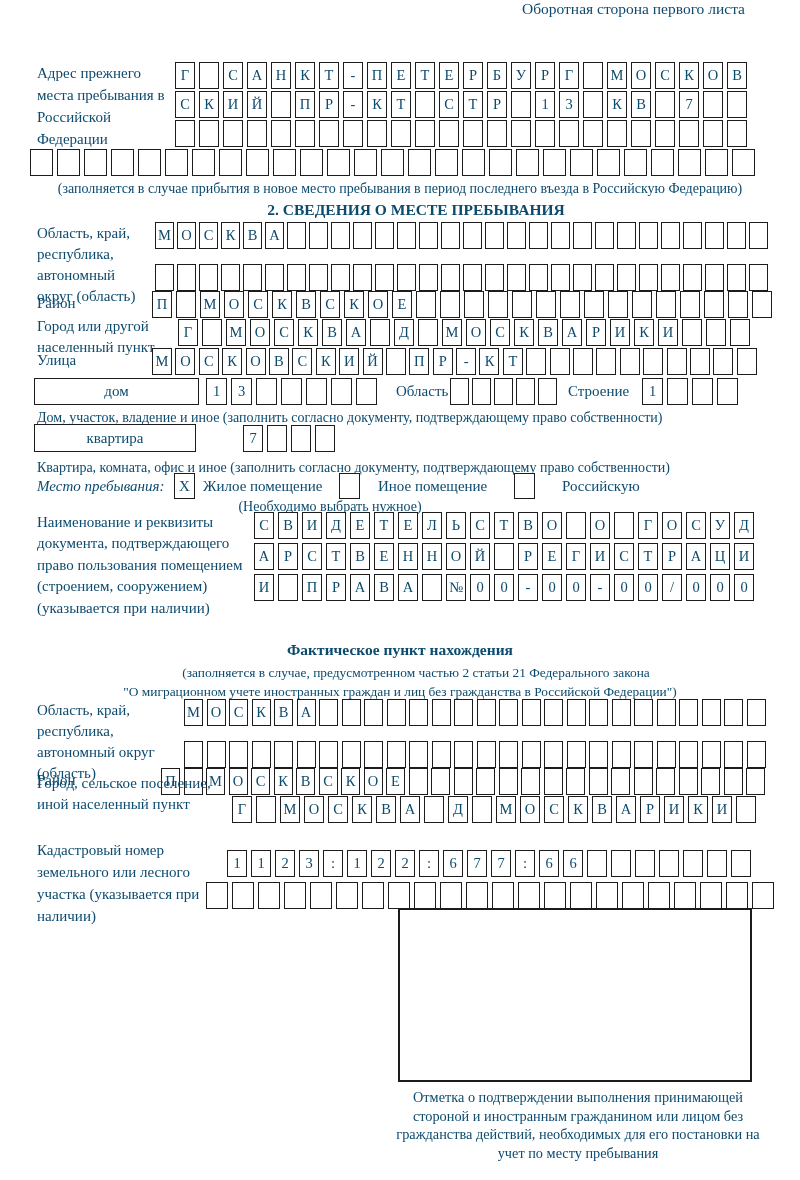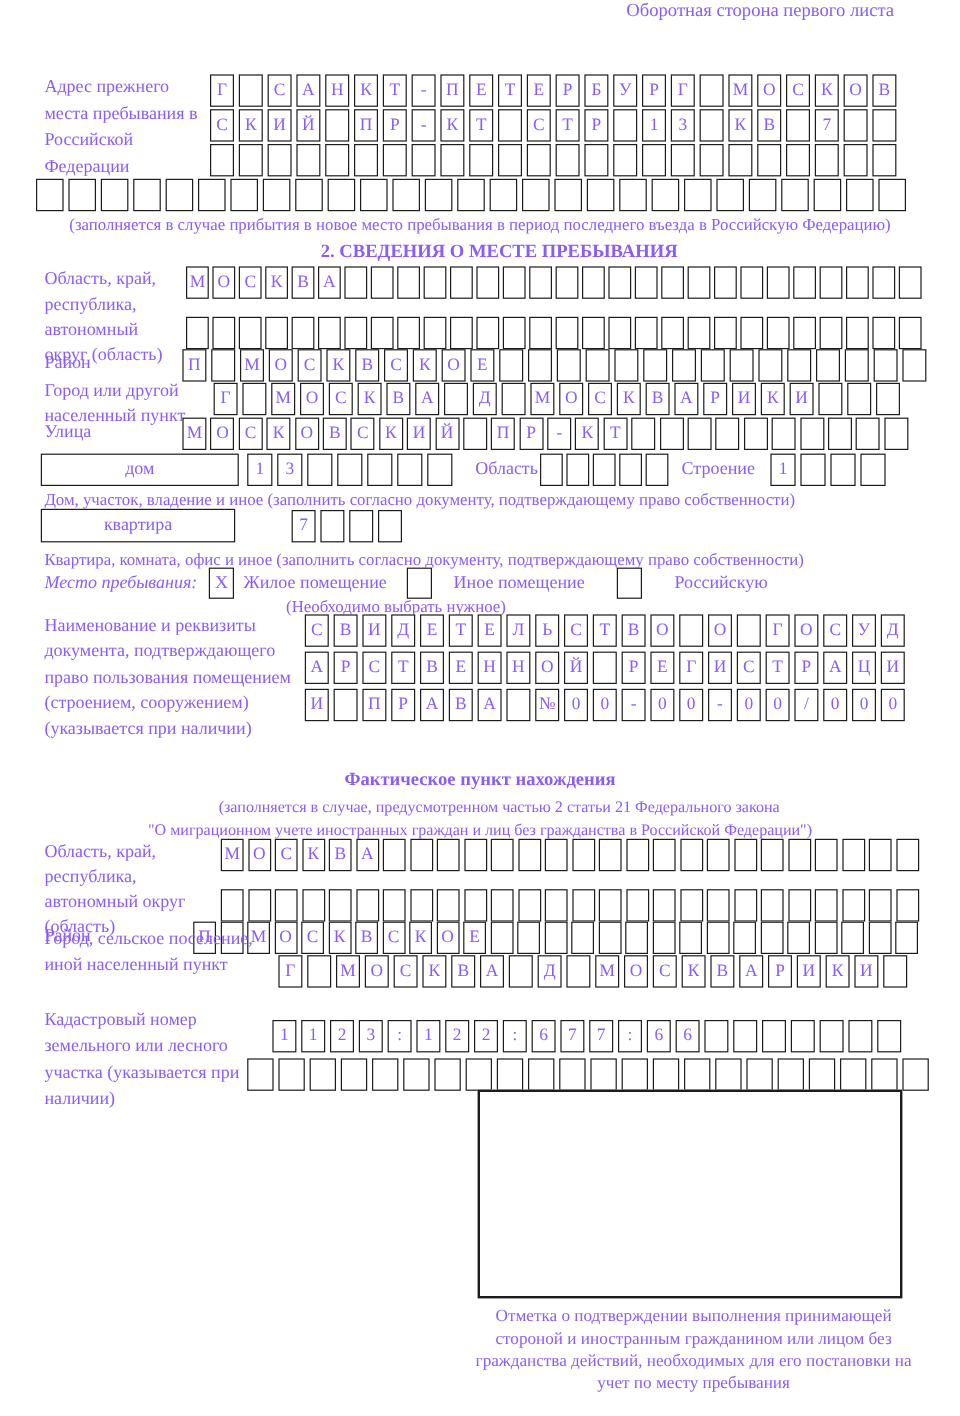--- a/index.html
+++ b/index.html
@@ -1,17 +1,17 @@
 <!DOCTYPE html>
 <html><head>
 <meta charset="utf-8">
 <style>
   html,body{margin:0;padding:0;background:#fff;}
   .page{position:relative;width:800px;height:1180px;background:#fff;overflow:hidden;
-        font-family:"Liberation Serif","DejaVu Serif",serif;color:#8b5cf6;}
+        font-family:"Liberation Serif","DejaVu Serif",serif;color:#0c4a6e;}
   .abs{position:absolute;}
   .lbl{font-size:15px;line-height:21px;}
   .caption{font-size:14px;}
   .small{font-size:13.4px;}
   .title{font-weight:bold;font-size:15.5px;}
   .center{text-align:center;}
   .cellrow{position:absolute;display:flex;}
   .cell{box-sizing:border-box;flex:none;border:1.6px solid #1c1c1c;height:27px;background:#fff;
         display:flex;align-items:center;justify-content:center;font-size:14.5px;line-height:1;}
   .cw20{gap:4px}   .cw20 .cell{width:20px}

